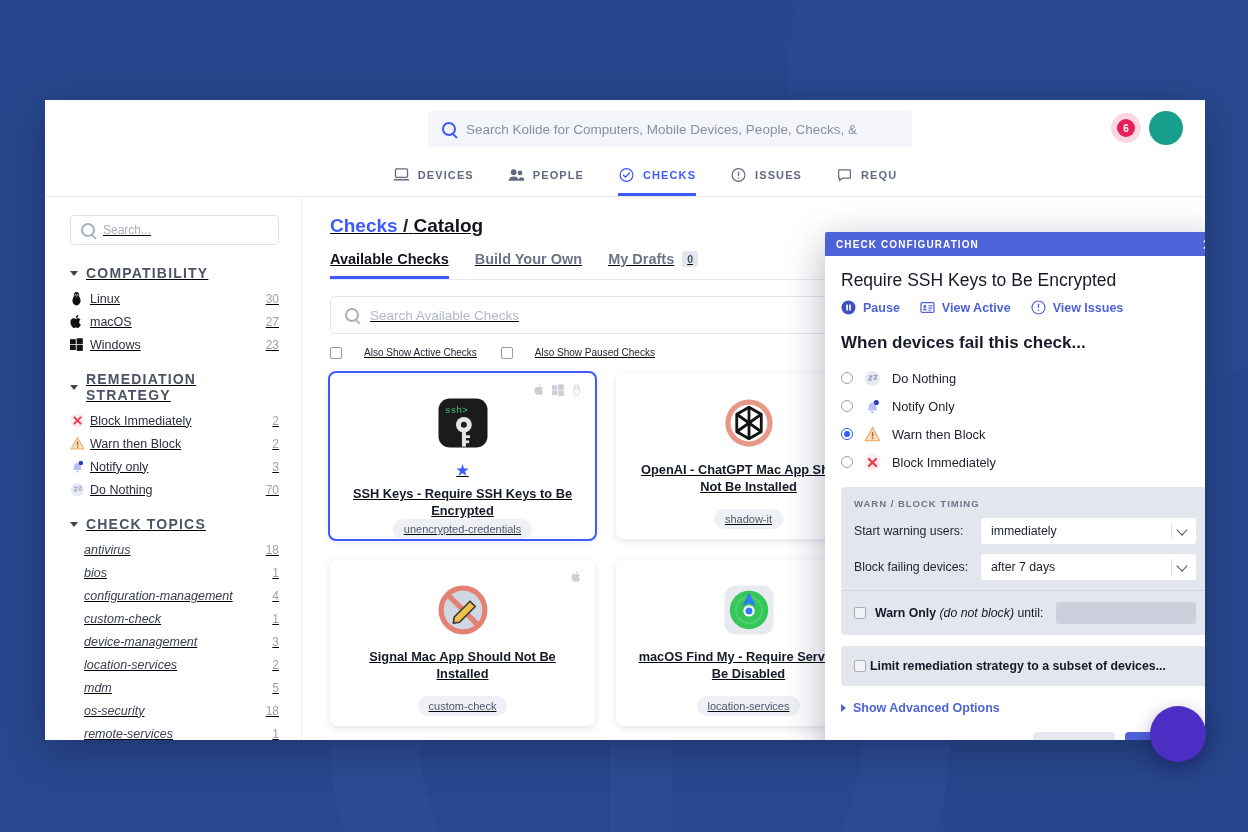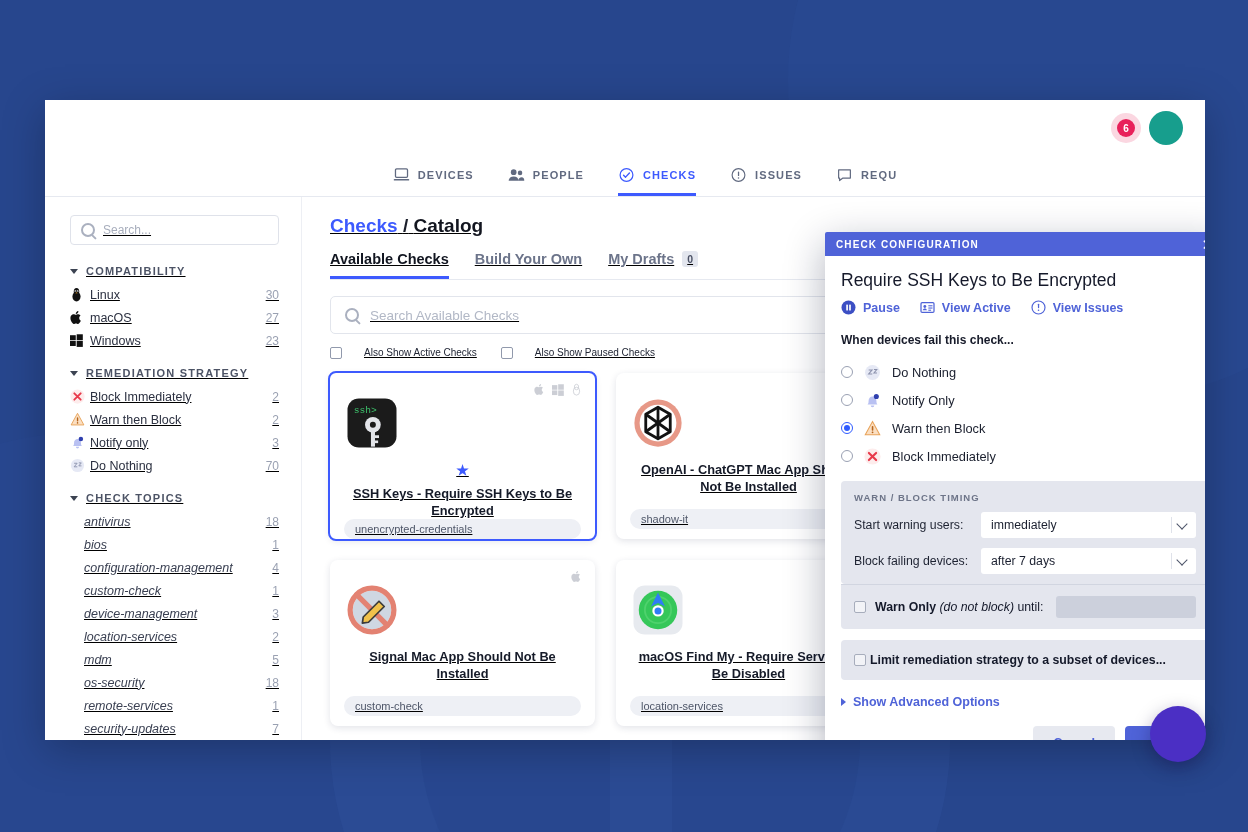--- a/index.html
+++ b/index.html
@@ -174,21 +174,21 @@
     overflow: hidden;
   }
   .side-search {
     height: 30px; border: 1px solid #dfe2ea; border-radius: 4px;
     display: flex; align-items: center; gap: 8px; padding: 0 10px;
     margin-bottom: 20px;
   }
   .side-search .ph { font-size: 12px; color: #a8aebd; }
   .grp-title {
     display: flex; align-items: center; gap: 8px;
-    font-size: 11px; font-weight: 700; letter-spacing: 1.2px;
+    font-size: 14px; font-weight: 700; letter-spacing: 1.2px;
     color: #4c5365; text-transform: uppercase;
     margin: 15px 0 6px 0; cursor: pointer;
   }
   .tri {
     width: 0; height: 0;
     border-left: 4.5px solid transparent; border-right: 4.5px solid transparent;
     border-top: 5.5px solid #3c4352;
   }
   .side-row {
     display: flex; align-items: center;
@@ -246,21 +246,21 @@
     margin-top: 14px;
     display: grid;
     grid-template-columns: repeat(3, 265px);
     gap: 21px;
   }
   .card {
     background: #fff; border-radius: 8px;
     box-shadow: 0 2px 7px rgba(30,40,80,.13);
     height: 166px;
     padding: 12px 14px 10px;
-    display: flex; flex-direction: column; 
+    display: flex; flex-direction: column; align-items: center;
     position: relative;
     cursor: pointer;
   }
   .card.selected {
     outline: 2px solid #3d5afe;
     border-radius: 6px;
     box-shadow: 0 2px 7px rgba(30,40,80,.13);
   }
   .card-os {
     position: absolute; right: 13px; top: 10px;
@@ -310,21 +310,21 @@
   #modal-actions {
     display: flex; align-items: center; gap: 20px; margin-top: 9px;
   }
   .m-act {
     display: flex; align-items: center; gap: 7px;
     color: #4f63d8; font-size: 12.5px; font-weight: 700; cursor: pointer;
   }
   .m-ico { width: 15px; height: 15px; flex: none; }
 
   #modal-body { padding: 0 16px 14px; background: #fff; }
-  .sec-label { font-size: 12px; font-weight: 700; color: #171b2a; margin: 6px 0 11px; }
+  .sec-label { font-size: 17px; font-weight: 700; color: #171b2a; margin: 6px 0 11px; }
   .radio-row {
     display: flex; align-items: center; gap: 11px; height: 28px;
     cursor: pointer;
   }
   .radio {
     width: 12px; height: 12px; border-radius: 50%;
     border: 1.5px solid #9aa1b3; background: #fff; flex: none;
     display: flex; align-items: center; justify-content: center;
   }
   .radio.on { border-color: #2f5bff; }
@@ -425,20 +425,24 @@
   <div class="wm-bl"></div>
   <div class="wm-ring outer"></div>
   <div class="wm-ring inner"></div>
   <div class="wm-key"></div>
 </div>
 
 <div id="app-window">
 
   <div id="topbar">
 
+    <div id="global-search">
+      <span class="mag"></span>
+      <span class="ph">Search Kolide for Computers, Mobile Devices, People, Checks, &amp;</span>
+    </div>
 
     <div class="topbar-right">
       <div class="notif-badge">6</div>
       <div class="avatar"></div>
     </div>
   </div>
 
   <div id="mainnav">
 
     <div class="nav-item">

